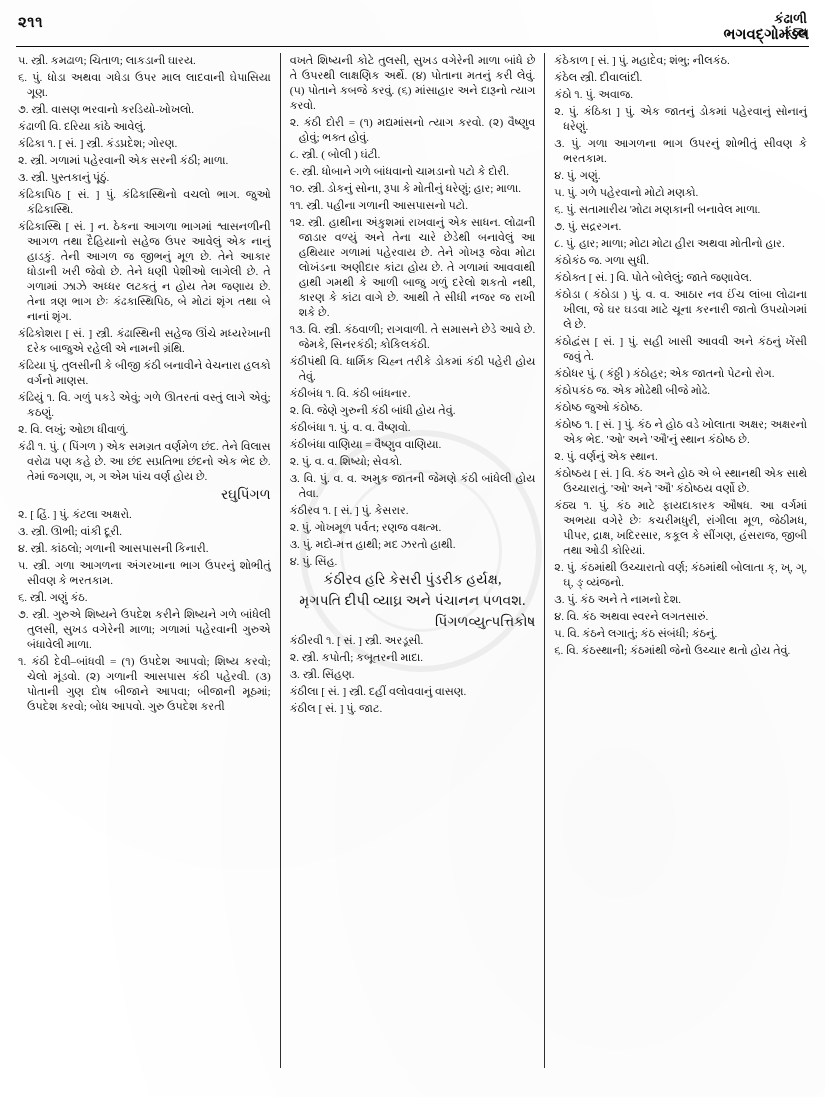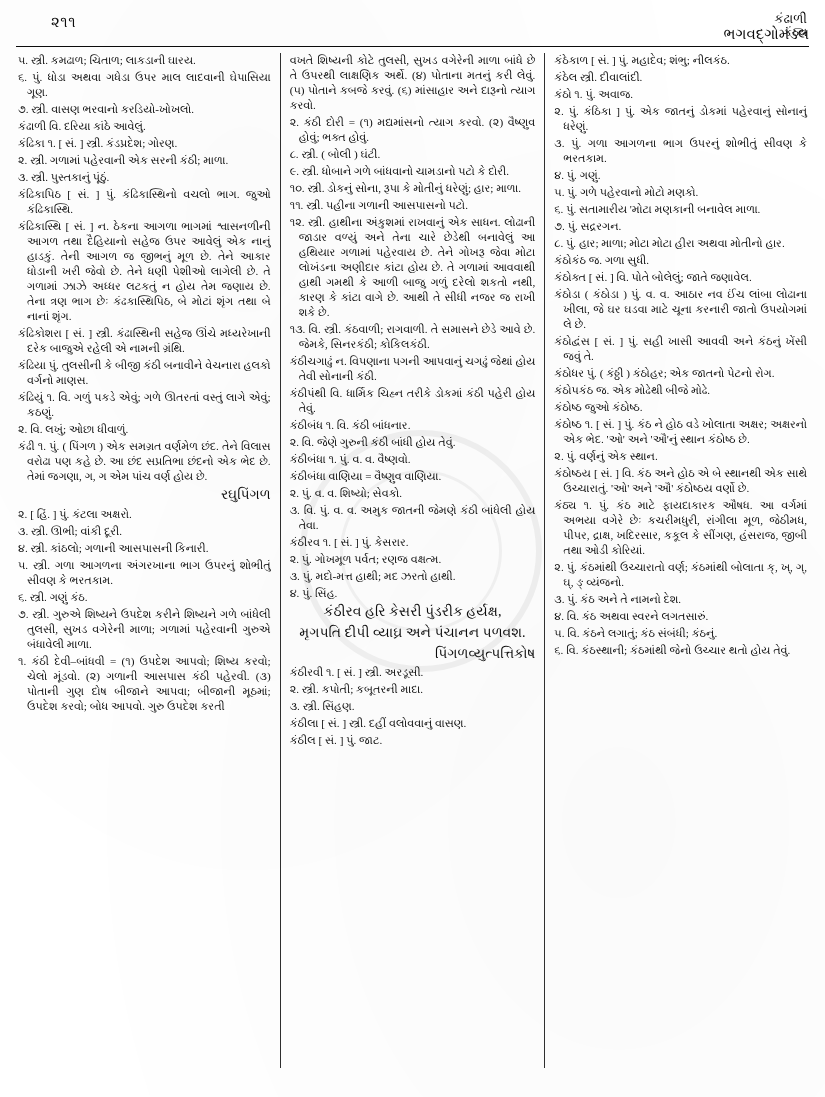--- a/index.html
+++ b/index.html
@@ -53,24 +53,23 @@
     right: 34px;
     bottom: 34px;
     border-radius: 50%;
     border: 3px solid rgba(120,120,120,0.09);
   }
 
   
   .header {
     position: relative;
     height: 30px;
-    font-weight: normal;
+    font-weight: bold;
     font-size: 15px;
     z-index: 6;
-    margin-left: 33px;
   }
   .hdr-left {
     position: absolute;
     left: 2px;
     top: 0;
     letter-spacing: 0.5px;
   }
   .hdr-center {
     position: absolute;
     left: 0;
@@ -196,21 +195,20 @@
     <div class="divider"></div>
     <div class="col c2" id="col-2">
         <p class="entry noind">વખતે શિષ્યની કોટે તુલસી, સુખડ વગેરેની માળા બાંધે છે તે ઉપરથી લાક્ષણિક અર્થે. (૪) પોતાના મતનું કરી લેવું. (૫) પોતાને કબજે કરવું. (૬) માંસાહાર અને દારૂનો ત્યાગ કરવો.</p>
         <p class="sub">૨. કંઠી દોરી = (૧) મદ્યમાંસનો ત્યાગ કરવો. (૨) વૈષ્ણુવ હોવું; ભક્ત હોવું.</p>
         <p class="entry">૮. સ્ત્રી. ( બોલી ) ઘંટી.</p>
         <p class="entry">૯. સ્ત્રી. ધોબાને ગળે બાંધવાનો ચામડાનો પટો કે દોરી.</p>
         <p class="entry">૧૦. સ્ત્રી. ડોકનું સોના, રૂપા કે મોતીનું ધરેણું; હાર; માળા.</p>
         <p class="entry">૧૧. સ્ત્રી. પહીના ગળાની આસપાસનો પટો.</p>
         <p class="entry">૧૨. સ્ત્રી. હાથીના અંકુશમાં રાખવાનું એક સાધન. લોઢાની જાડાર વળ્યું અને તેના ચારે છેડેથી બનાવેલું આ હથિયાર ગળામાં પહેરવાય છે. તેને ગોખરૂ જેવા મોટા લોખંડના અણીદાર કાંટા હોય છે. તે ગળામાં આવવાથી હાથી ગમથી કે આળી બાજુ ગળું દરેલો શકતો નથી, કારણ કે કાંટા વાગે છે. આથી તે સીધી નજર જ રાખી શકે છે.</p>
         <p class="entry">૧૩. વિ. સ્ત્રી. કંઠવાળી; રાગવાળી. તે સમાસને છેડે આવે છે. જેમકે, સિનરકંઠી; કોકિલકંઠી.</p>
-        <p class="entry">કંઠીચગાઢું ન. વિપણાના પગની આપવાનું ચગઢું જેથાં હોય તેવી સોનાની કંઠી.</p>
         <p class="entry">કંઠીપંથી વિ. ધાર્મિક ચિહ્ન તરીકે ડોકમાં કંઠી પહેરી હોય તેવું.</p>
         <p class="entry">કંઠીબંધ ૧. વિ. કંઠી બાંધનાર.</p>
         <p class="entry">૨. વિ. જેણે ગુરુની કંઠી બાંધી હોય તેવું.</p>
         <p class="entry">કંઠીબંધા ૧. પું. વ. વ. વૈષ્ણવો.</p>
         <p class="entry noind">કંઠીબંધા વાણિયા = વૈષ્ણુવ વાણિયા.</p>
         <p class="entry">૨. પું. વ. વ. શિષ્યો; સેવકો.</p>
         <p class="entry">૩. વિ. પું. વ. વ. અમુક જાતની જેમણે કંઠી બાંધેલી હોય તેવા.</p>
         <p class="entry">કંઠીરવ ૧. [ સં. ] પું. કેસરાર.</p>
         <p class="entry">૨. પું. ગોખમૂળ પર્વત; રણજ વક્ષત્મ.</p>
         <p class="entry">૩. પું. મદો-મત્ત હાથી; મદ ઝરતો હાથી.</p>

